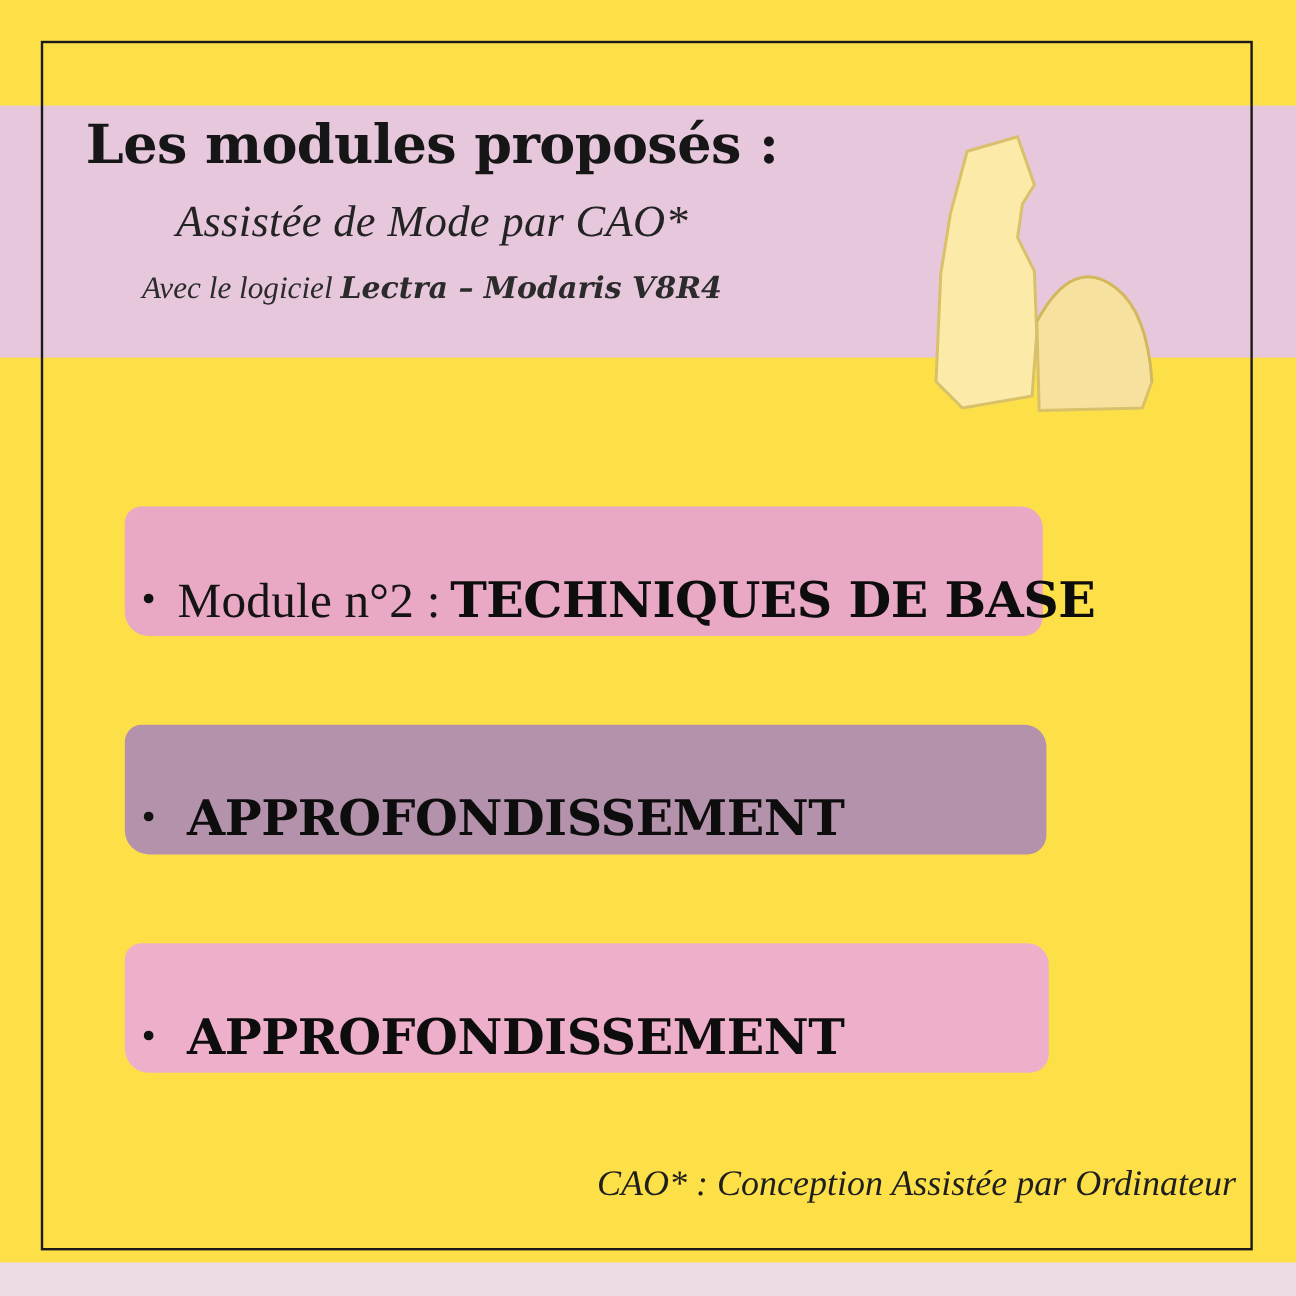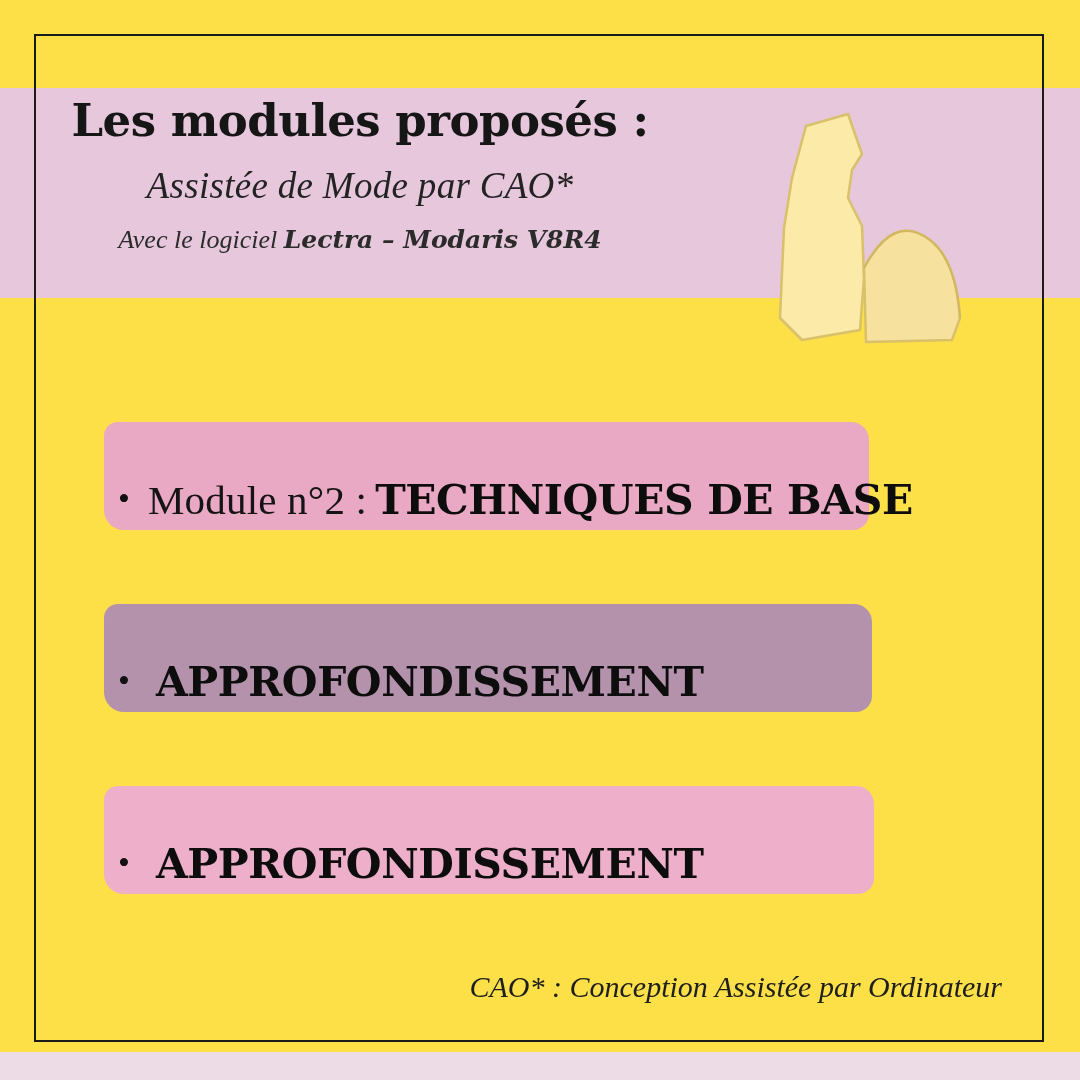--- a/index.html
+++ b/index.html
@@ -136,21 +136,21 @@
     font-weight: bold;
     font-size: 41px;
     color: #0d0d0d;
     letter-spacing: -0.4px;
     margin-left: 8px;
     margin-top: 32px;
   }
 
   .footnote {
     position: absolute;
-    right: 78px;
+    right: 50px;
     bottom: 48px;
     font-family: "Liberation Serif", serif;
     font-style: italic;
     font-size: 30px;
     color: #1e1e1e;
   }
 </style>
 </head>
 <body>
 

